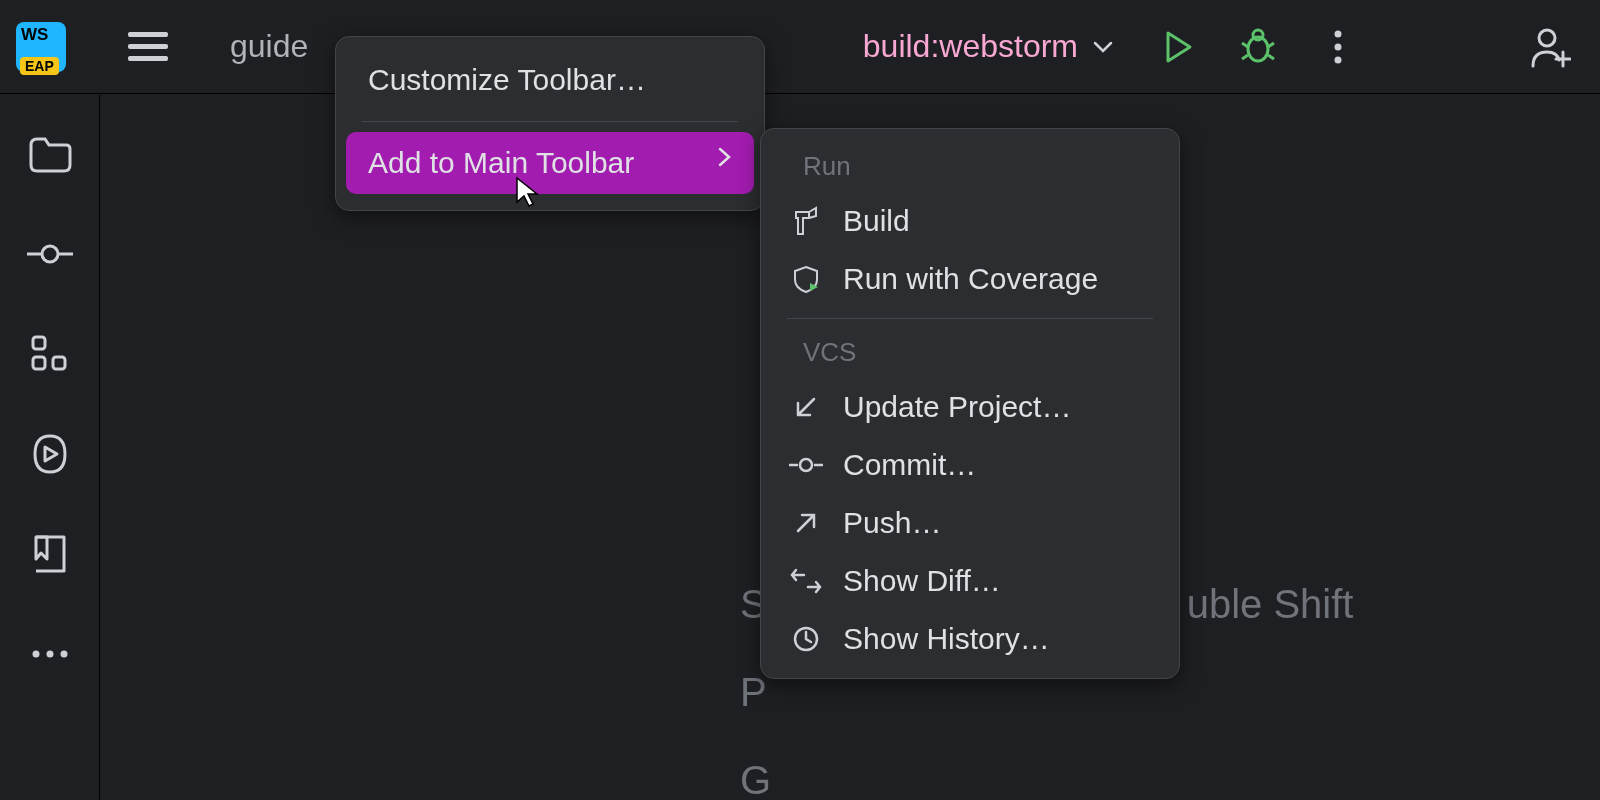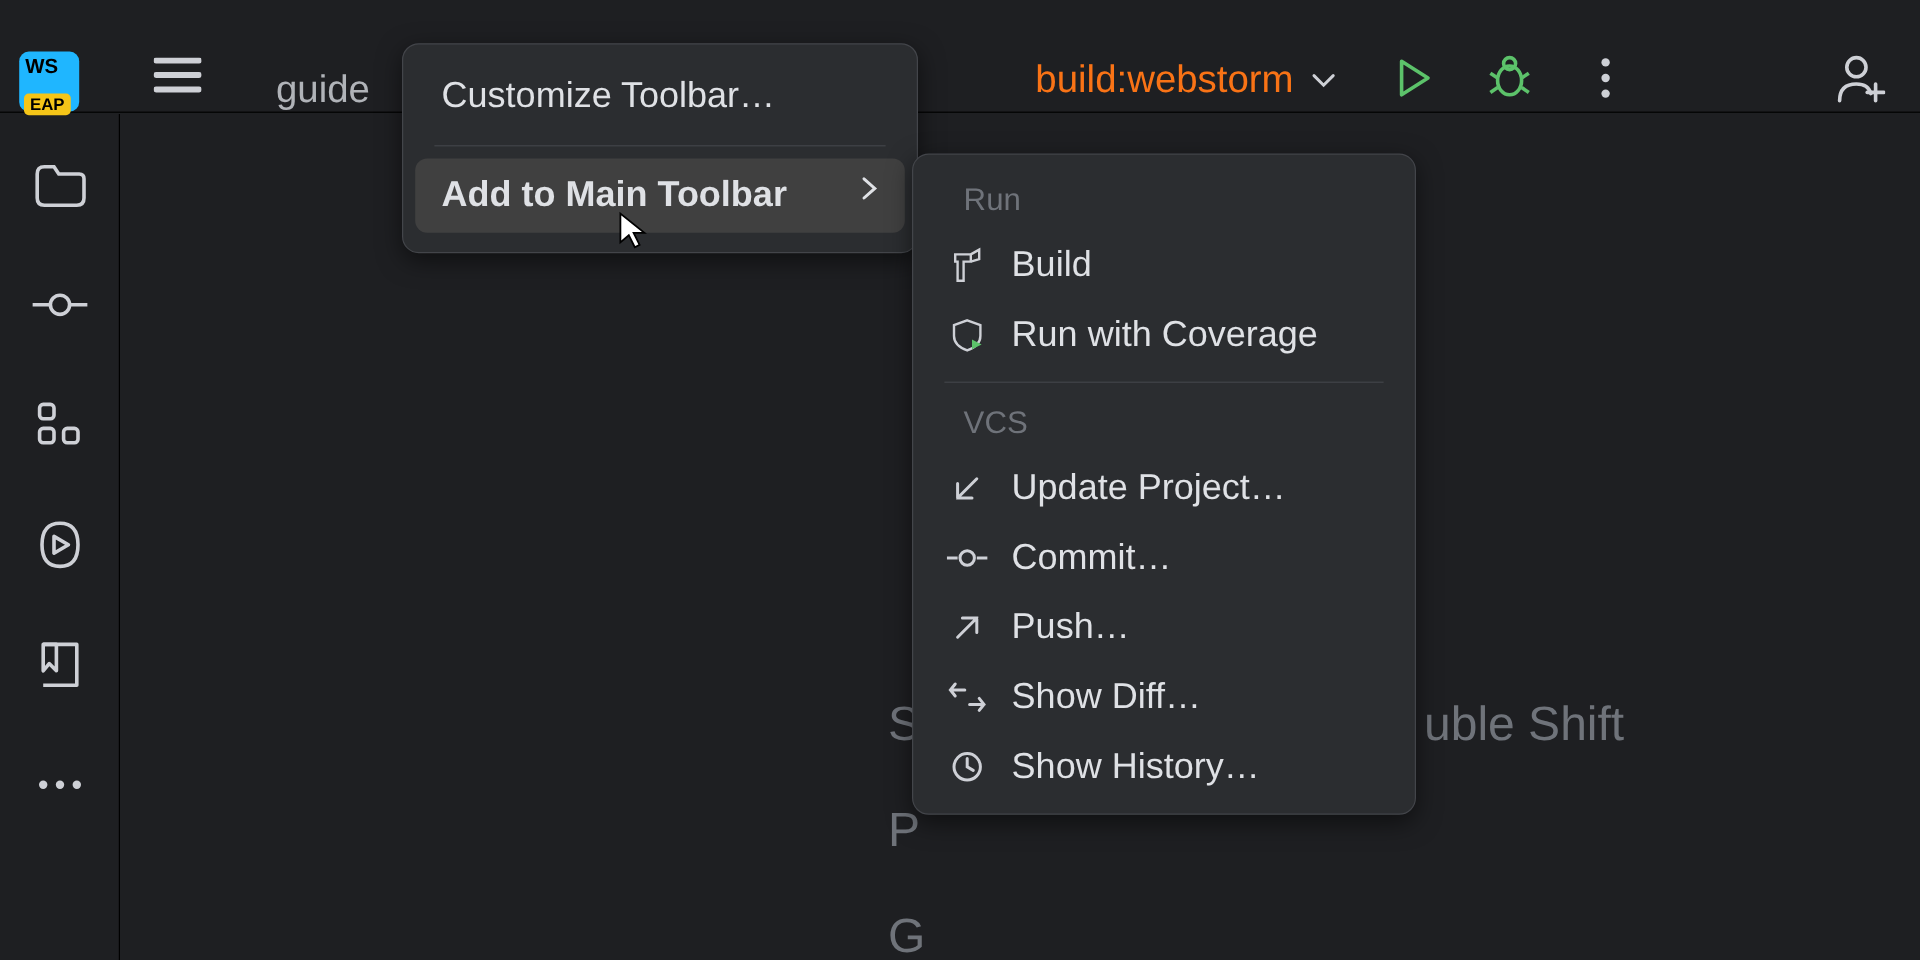--- a/index.html
+++ b/index.html
@@ -8,21 +8,21 @@
     height: 800px;
     background: #1e1f22;
     font-family: -apple-system, BlinkMacSystemFont, "Segoe UI", sans-serif;
     color: #dfe1e5;
     overflow: hidden;
     position: relative;
   }
   .top-toolbar {
     height: 94px;
     display: flex;
-    align-items: flex-end;
+    align-items: center;
     padding: 0 16px;
     gap: 12px;
     border-bottom: 1px solid #000;
   }
   .app-logo {
     width: 50px; height: 50px;
     background: #1fb6ff;
     border-radius: 8px;
     position: relative;
     display:flex; align-items:center; justify-content:center;
@@ -55,21 +55,21 @@
   }
   .breadcrumb {
     font-size: 32px;
     color: #b0b3b8;
     margin-left: 40px;
   }
   .spacer { flex: 1; }
   .run-config {
     display:flex; align-items:center; gap:14px;
     font-size: 32px;
-    color: #f97316;
+    color: #f9a8d4;
     padding: 8px 18px;
     border-radius: 8px;
     cursor: pointer;
   }
   .toolbar-icon-btn {
     width: 56px; height: 56px;
     display:flex; align-items:center; justify-content:center;
     border-radius:8px;
     cursor:pointer;
     margin: 0 6px;
@@ -107,21 +107,21 @@
   }
   .menu-item {
     padding: 14px 22px;
     font-size: 30px;
     color: #dfe1e5;
     border-radius: 10px;
     display:flex; 
     cursor:pointer;
     position:relative;
   }
-  .menu-item.highlighted { background:#404040;font-weight:bold; }
+  .menu-item.highlighted { background:#a21caf; }
   .menu-sep { border-top:1px solid #43454a; margin: 10px 16px; }
   .submenu-arrow {
     position:absolute; right:22px;
   }
   .submenu {
     position:absolute;
     left:760px; top:128px;
     width:420px;
     background:#2b2d30;
     border:1px solid #43454a;

